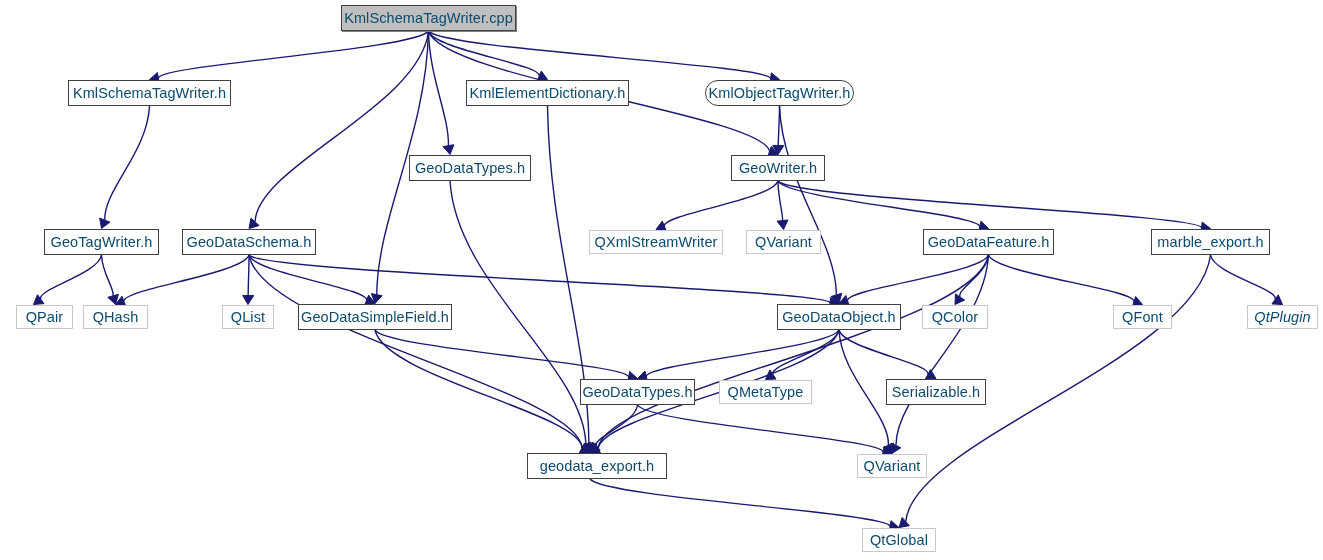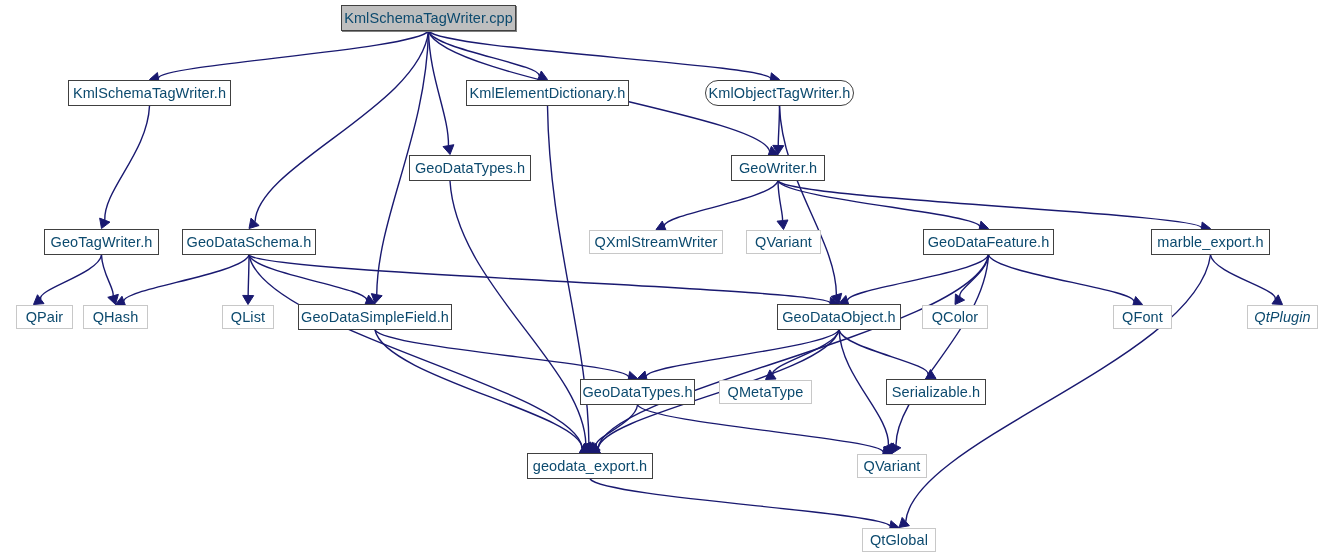--- a/index.html
+++ b/index.html
@@ -207,21 +207,21 @@
       </div>
       <div class="node-box node-local" style="left: 580px; top: 379px; width: 115px; height: 26px;">
         <span>GeoDataTypes.h</span>
       </div>
       <div class="node-box node-extern" style="left: 719px; top: 380px; width: 93px; height: 24px;">
         <span>QMetaType</span>
       </div>
       <div class="node-box node-local" style="left: 886px; top: 379px; width: 100px; height: 26px;">
         <span>Serializable.h</span>
       </div>
-      <div class="node-box node-local" style="left: 527px; top: 453px; width: 126px; height: 26px;">
+      <div class="node-box node-local" style="left: 527px; top: 453px; width: 140px; height: 26px;">
         <span>geodata_export.h</span>
       </div>
       <div class="node-box node-extern" style="left: 857px; top: 454px; width: 70px; height: 24px;">
         <span>QVariant</span>
       </div>
       <div class="node-box node-extern" style="left: 862px; top: 528px; width: 74px; height: 24px;">
         <span>QtGlobal</span>
       </div>
     </div>
 </div>

